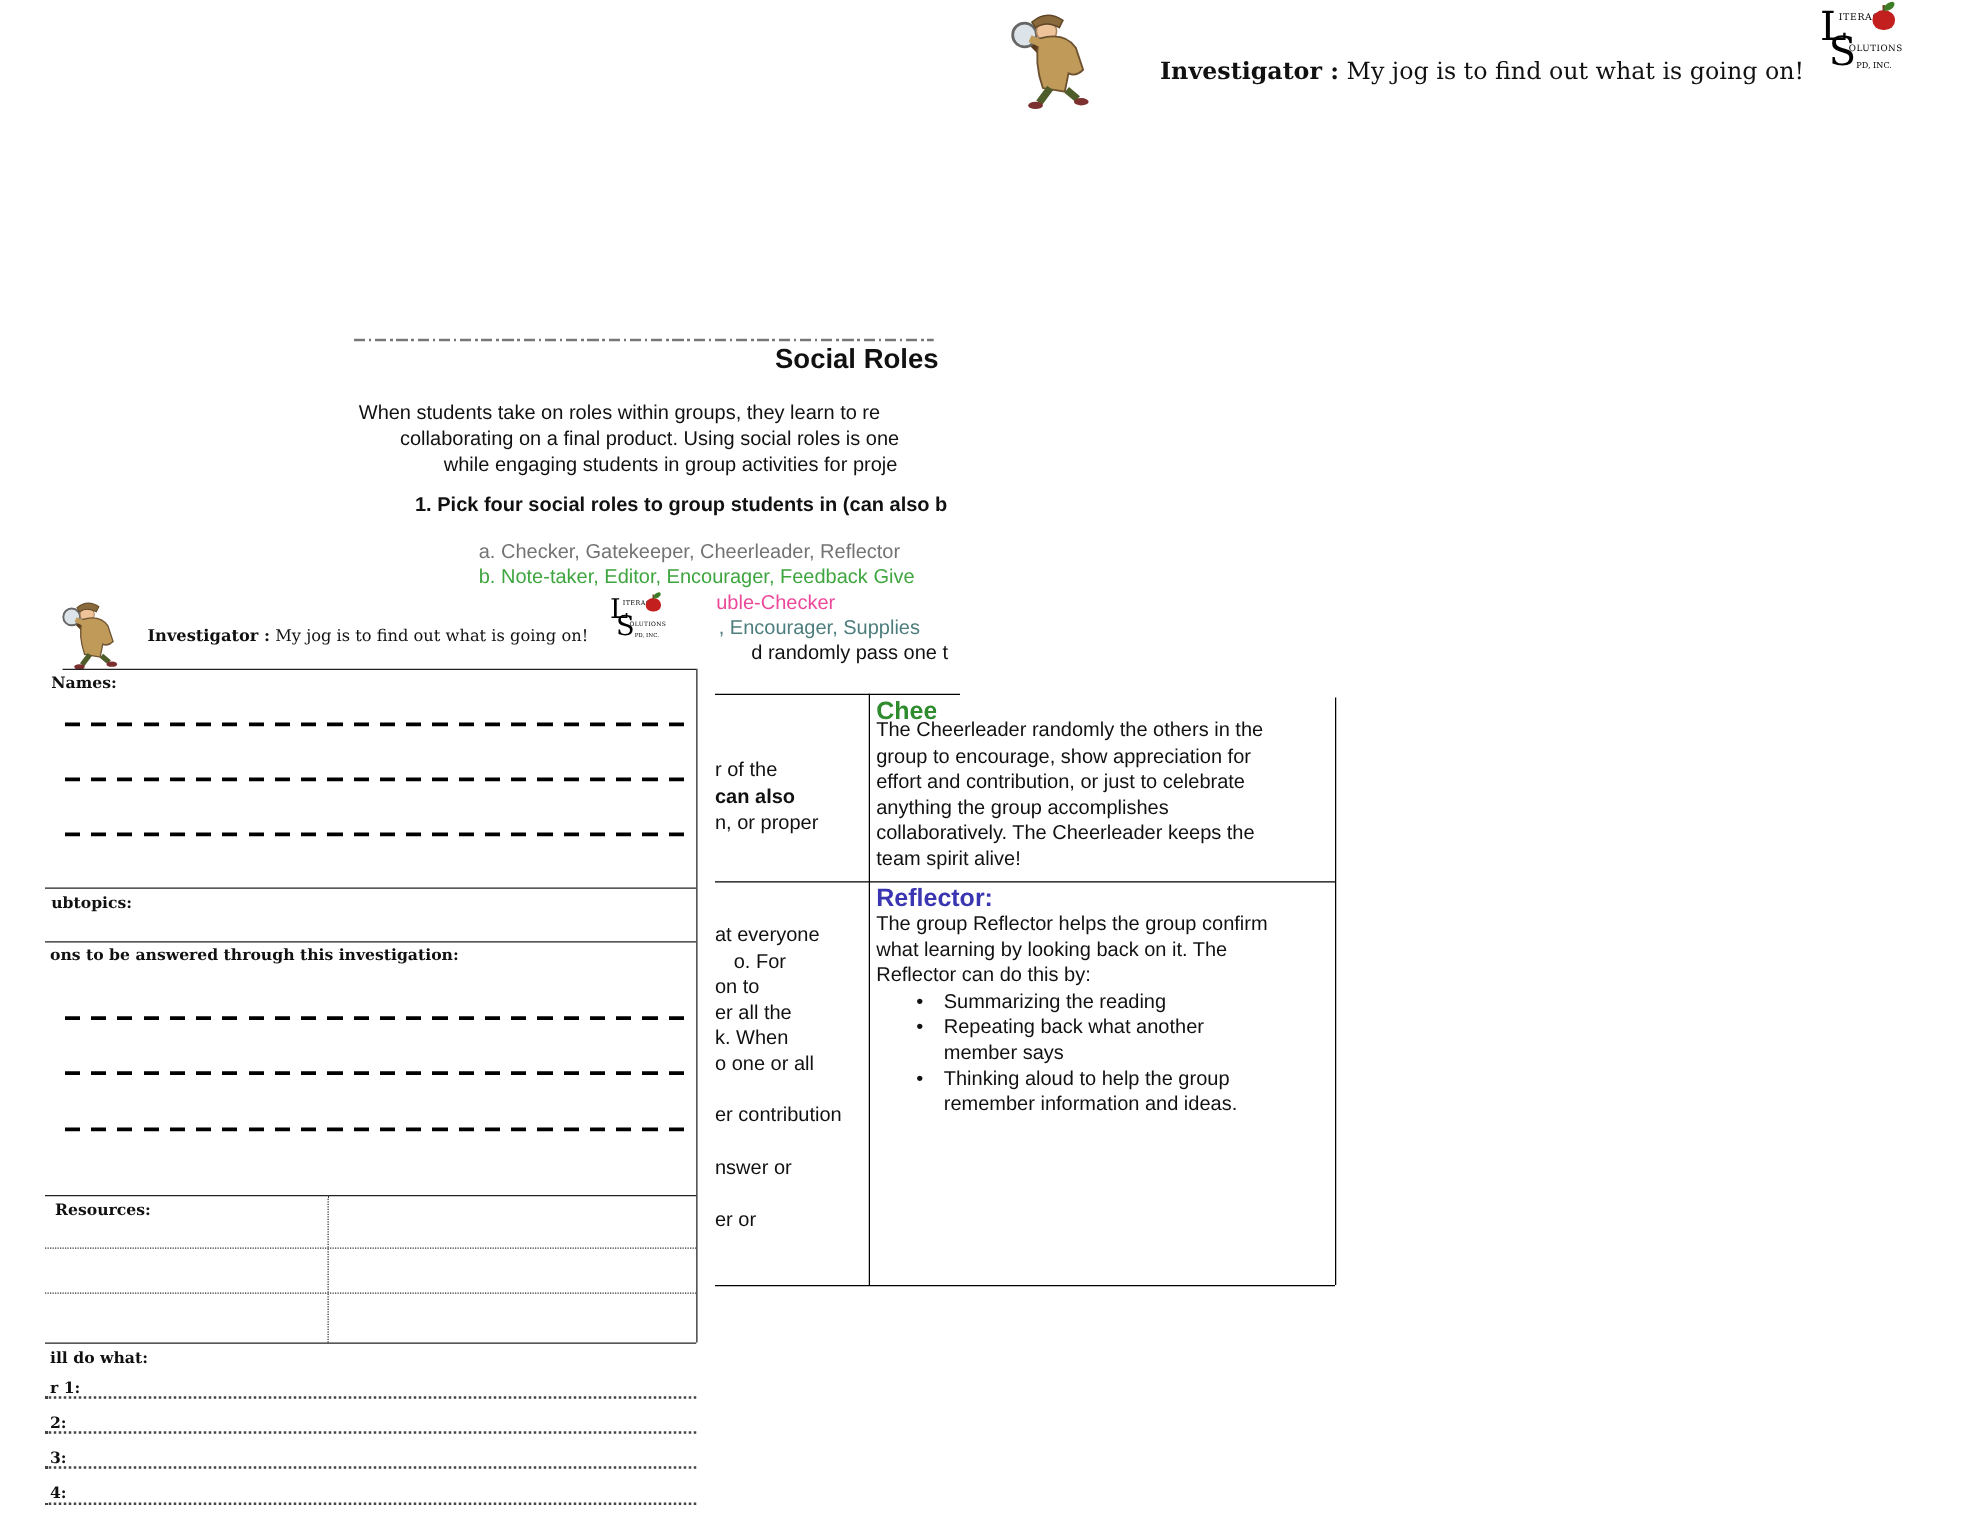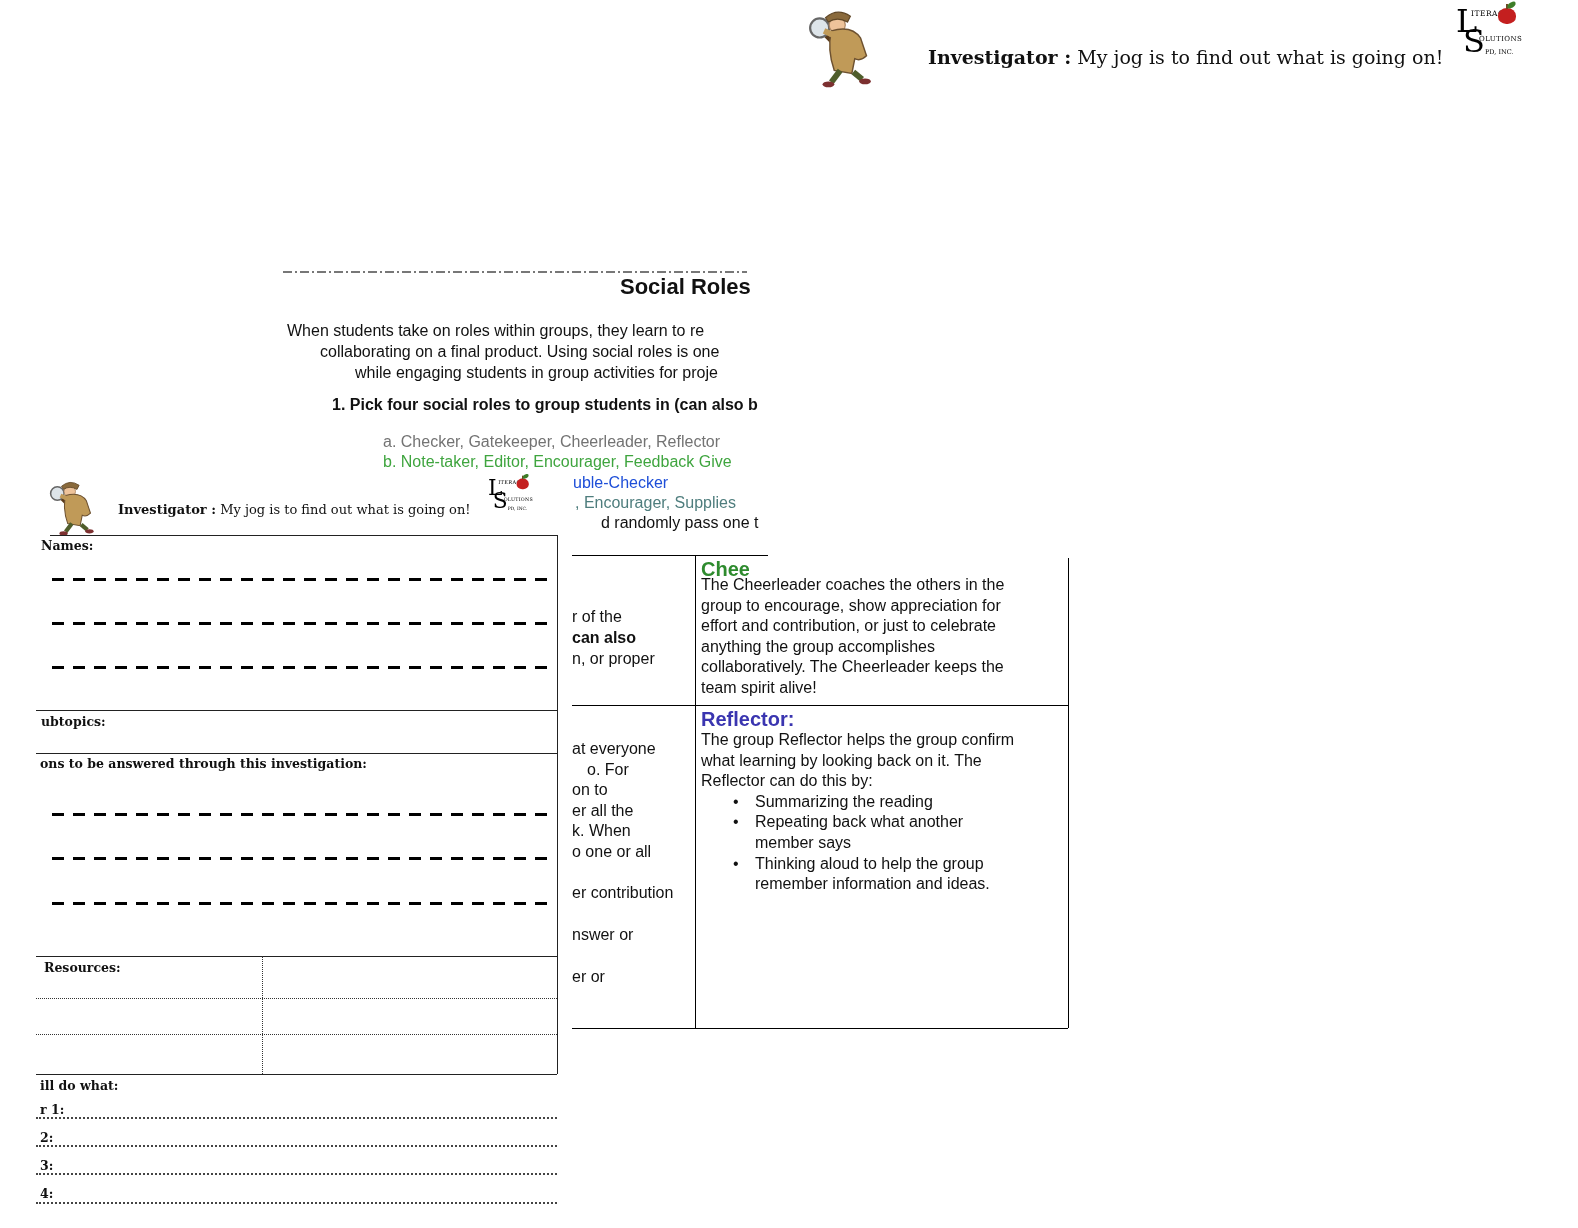--- a/index.html
+++ b/index.html
@@ -61,21 +61,21 @@
     <div id="social-title">Social Roles</div>
 
     <div class="sline" style="left:4px;top:54px;">When students take on roles within groups, they learn to re</div>
     <div class="sline" style="left:8px;top:75px;margin-left:29px;">collaborating on a final product. Using social roles is one</div>
     <div class="sline" style="left:72px;top:96px;">while engaging students in group activities for proje</div>
     <div class="sline" style="left:49px;top:128px;font-weight:bold;">1.  Pick four social roles to group students in (can also b</div>
 
     <div id="role-list">
         <div class="sline" style="color: #737373; left: 100px; top: 165px;">a.  Checker, Gatekeeper, Cheerleader, Reflector</div>
         <div class="sline" style="color: rgb(63, 165, 63); left: 100px; top: 185px;">b.  Note-taker, Editor, Encourager, Feedback Give</div>
-        <div class="sline" style="color: #1d4ed8; left: 290px; top: 206px;">uble-Checker</div>
+        <div class="sline" style="color: #ec4899; left: 290px; top: 206px;">uble-Checker</div>
         <div class="sline" style="color: rgb(78, 125, 125); left: 292px; top: 226px;">, Encourager, Supplies</div>
         <div class="sline" style="color: rgb(17, 17, 17); left: 318px; top: 246px;">d randomly pass one t</div>
       </div>
 
     <div class="hline" style="left:285px;top:287px;width:500px;"></div>
     <div class="hline" style="left:285px;top:437px;width:500px;"></div>
     <div class="hline" style="left:285px;top:760px;width:500px;"></div>
     <div class="vline" style="left:285px;top:287px;height:473px;"></div>
     <div class="vline" style="left:412px;top:287px;height:473px;"></div>
     <div class="vline" style="left:785px;top:287px;height:473px;"></div>
@@ -90,21 +90,21 @@
         <div class="frag" style="left: 289px; top: 534px;">er all the</div>
         <div class="frag" style="left: 289px; top: 554px;">k. When</div>
         <div class="frag" style="left: 289px; top: 575px;">o one or all</div>
         <div class="frag" style="left: 289px; top: 616px;">er contribution</div>
         <div class="frag" style="left: 289px; top: 658px;">nswer or</div>
         <div class="frag" style="left: 289px; top: 700px;">er or</div>
       </div>
 
     <div class="role-head" style="left: 418px; top: 290px; width: 48px; height: 24px; overflow: hidden; color: rgb(46, 139, 46);">Cheerleader</div>
     <div class="role-text" style="left:418px;top:307px;" id="cheer-lines">
-        <div>The Cheerleader coaches the others in the</div>
+        <div>The Cheerleader randomly the others in the</div>
         <div>group to encourage, show appreciation for</div>
         <div>effort and contribution, or just to celebrate</div>
         <div>anything the group accomplishes</div>
         <div>collaboratively. The Cheerleader keeps the</div>
         <div>team spirit alive!</div>
       </div>
 
     <div class="role-head" style="left: 418px; top: 440px; color: rgb(58, 53, 176);">Reflector:</div>
     <div class="role-text" style="left:418px;top:462px;" id="reflector-lines">
         <div>The group Reflector helps the group confirm</div>

